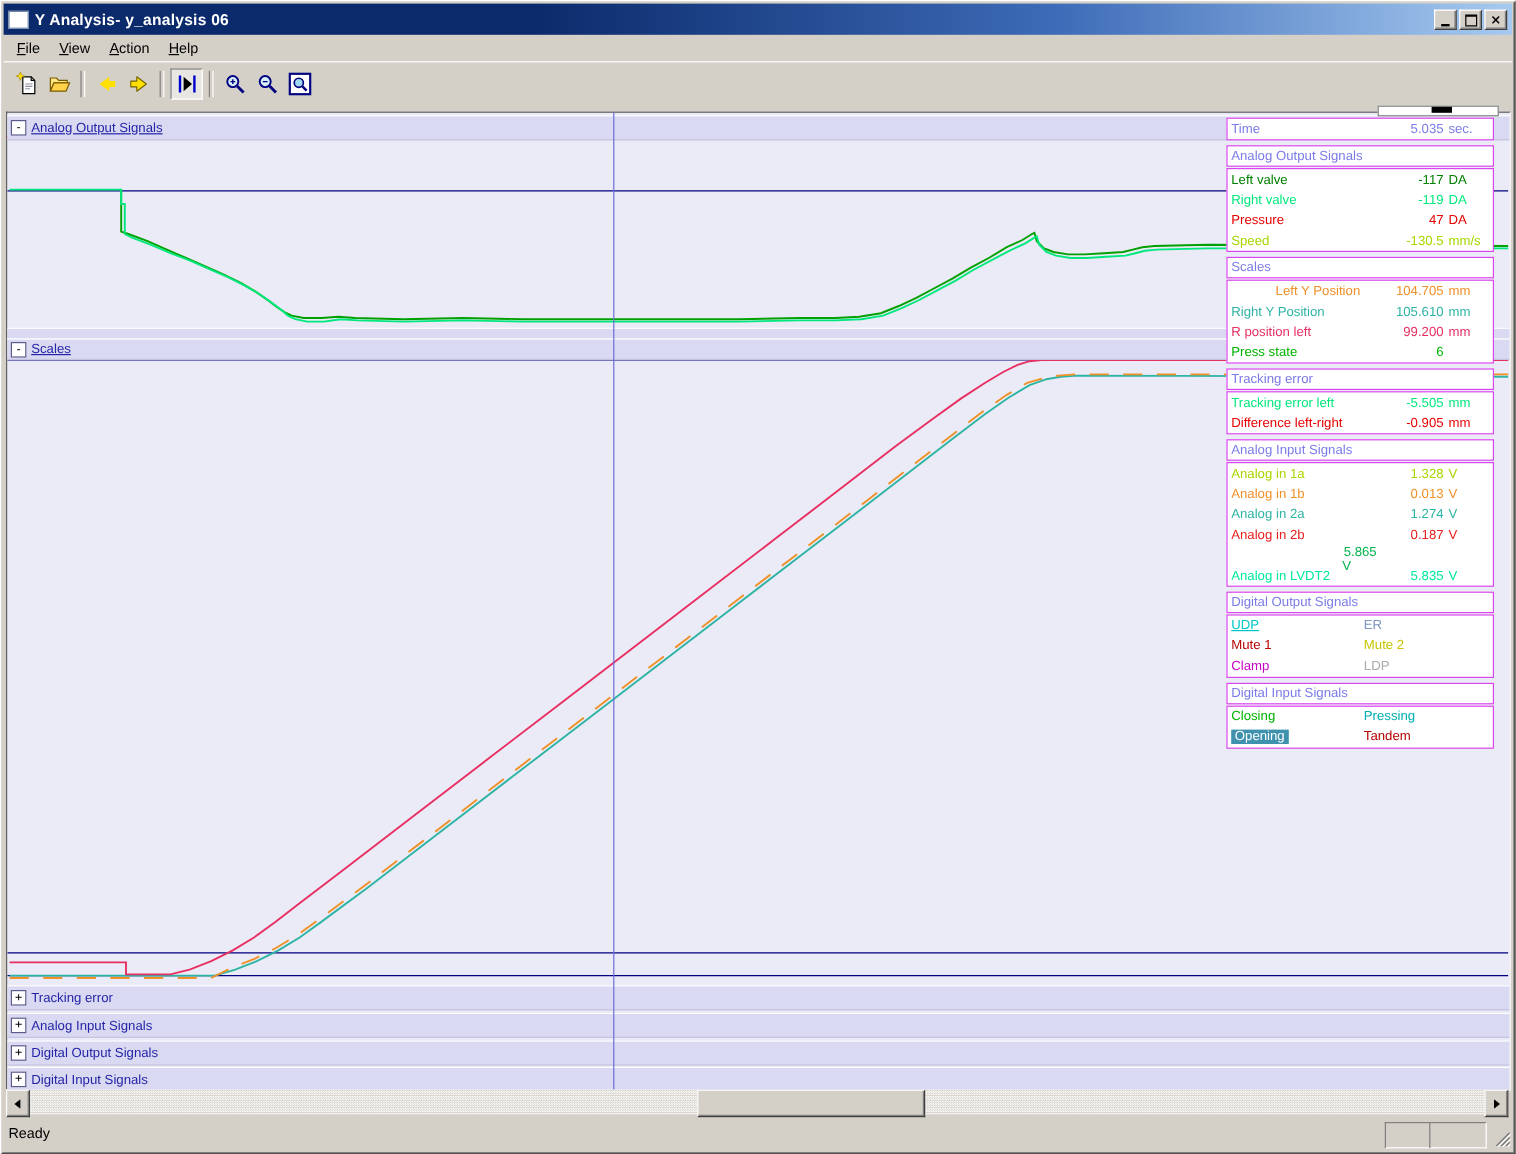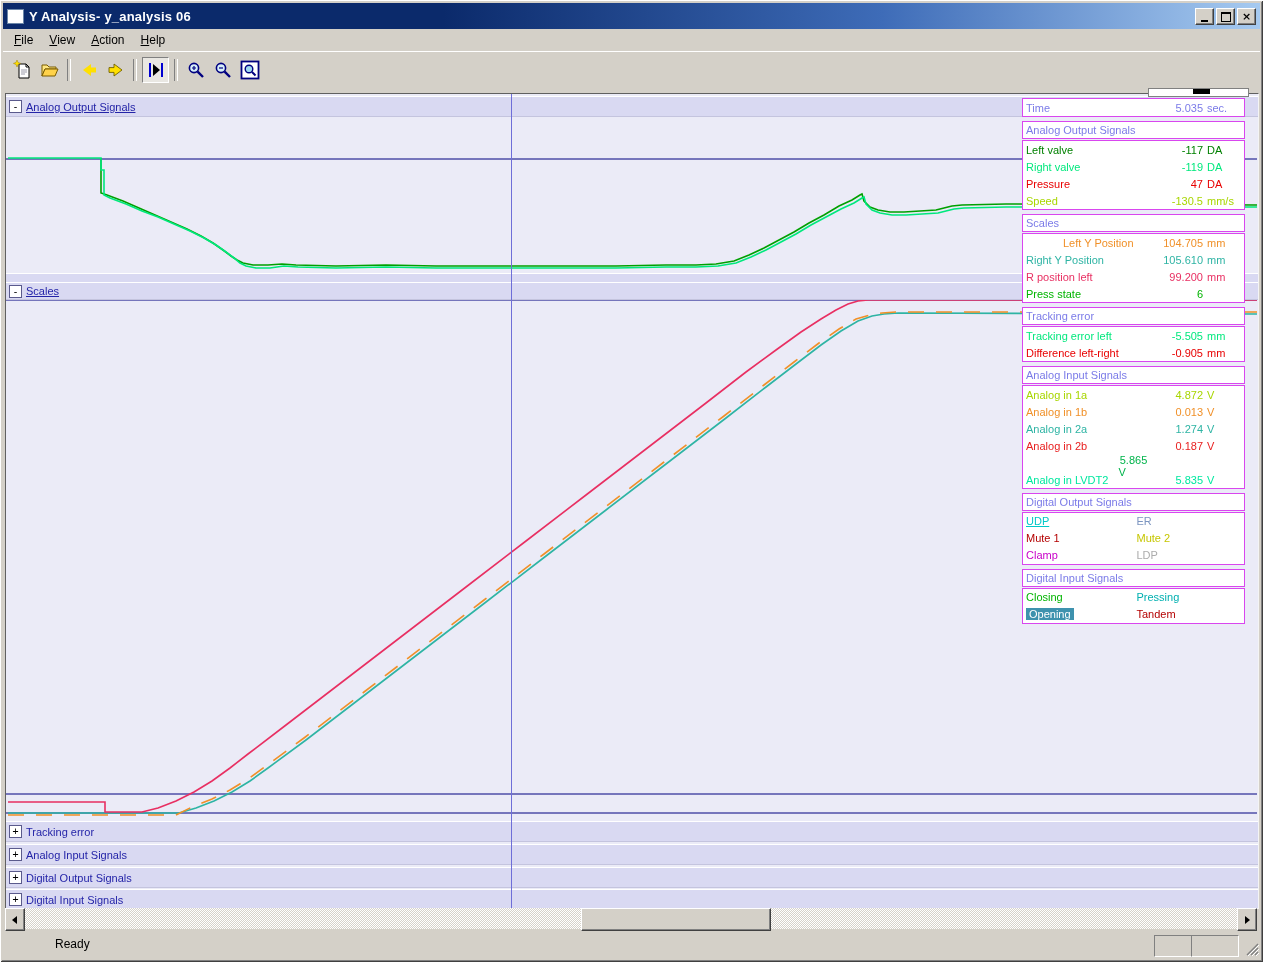--- a/index.html
+++ b/index.html
@@ -61,21 +61,21 @@
   
   .hscroll{position:absolute;left:5px;top:908px;width:1252px;height:21px;
     background-image:conic-gradient(#FFFFFF 25%,#D6D2CA 0 50%,#FFFFFF 0 75%,#D6D2CA 0);background-size:2px 2px;}
   .sbtn{position:absolute;top:0;width:18px;height:21px;background:#D4D0C8;border:1px solid;
     border-color:#FFFFFF #404040 #404040 #FFFFFF;box-shadow:inset -1px -1px 0 #808080;
     display:flex;align-items:center;justify-content:center;}
   .sthumb{position:absolute;top:0;height:21px;background:#D4D0C8;border:1px solid;
     border-color:#FFFFFF #404040 #404040 #FFFFFF;box-shadow:inset -1px -1px 0 #808080;}
   
   .statusbar{position:absolute;left:3px;top:932px;right:3px;height:26px;font-size:12px;color:#000;}
-  .sb-ready{position:absolute;left:4px;top:5px;margin-left:48px;}
+  .sb-ready{position:absolute;left:4px;top:5px;}
   .sb-field{position:absolute;top:3px;height:18px;border:1px solid;border-color:#808080 #FFFFFF #FFFFFF #808080;
     padding:1px 4px;line-height:16px;background:#D4D0C8;white-space:nowrap;overflow:hidden;}
   .sb-doc{left:727px;width:418px;}
   .sb-b1{left:1151px;width:32px;}
   .sb-b2{left:1188px;width:38px;}
   .grip{position:absolute;right:1px;bottom:2px;}
 </style>
 </head>
 <body>
 
@@ -283,21 +283,21 @@
                 <span class="pvalue">-0.905</span>
                 <span class="punit">mm</span>
               </div>
             </div>
           </div>
           <div class="pgroup">
             <div class="pbox phead" style="color: rgb(123, 123, 232);">Analog Input Signals</div>
             <div class="pbox">
               <div class="prow" style="color: rgb(168, 214, 0);">
                 <span class="plabel">Analog in 1a</span>
-                <span class="pvalue">4.872</span>
+                <span class="pvalue">1.328</span>
                 <span class="punit">V</span>
               </div>
               <div class="prow" style="color: rgb(240, 144, 40);">
                 <span class="plabel">Analog in 1b</span>
                 <span class="pvalue">0.013</span>
                 <span class="punit">V</span>
               </div>
               <div class="prow" style="color: rgb(46, 180, 164);">
                 <span class="plabel">Analog in 2a</span>
                 <span class="pvalue">1.274</span>

